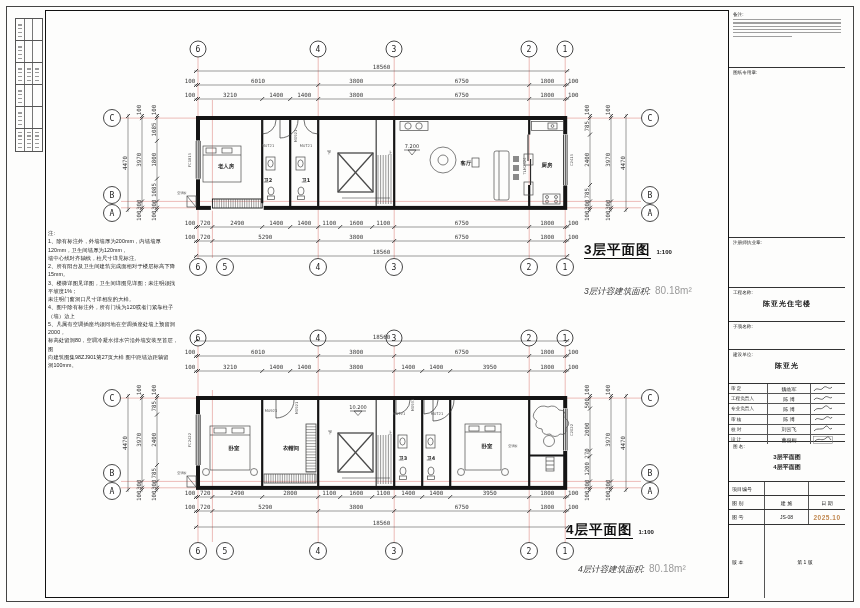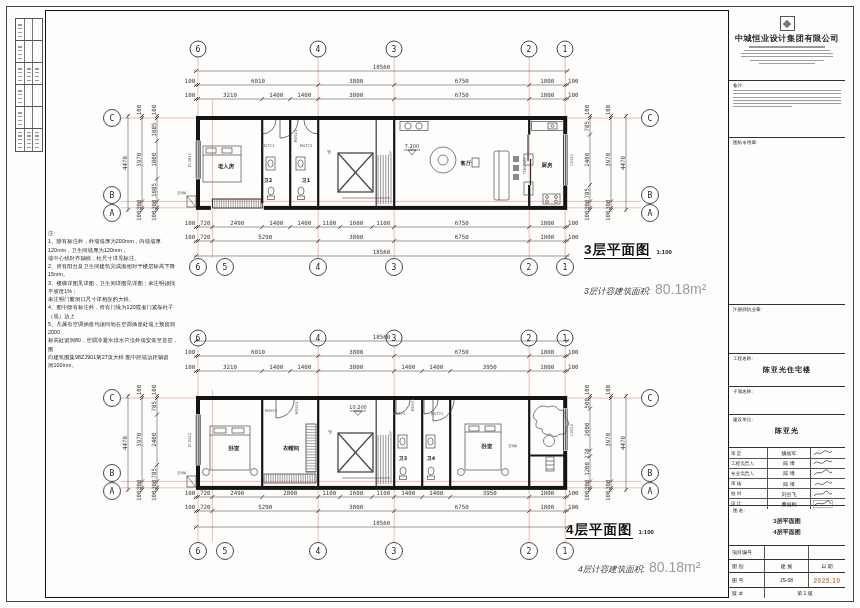--- a/index.html
+++ b/index.html
@@ -19,21 +19,21 @@
              background:repeating-linear-gradient(0deg,#9a9a9a 0 1.2px,transparent 1.2px 3.8px);}
   
   .notes{position:absolute;left:48px;top:229px;width:136px;font-size:5.3px;line-height:1.56;
          color:#1c1c1c;letter-spacing:0.1px;}
   
   .ptitle{position:absolute;white-space:nowrap;color:#111;}
   .ptitle .big{font-size:13.5px;font-weight:bold;border-bottom:1.8px solid #111;padding-bottom:1px;letter-spacing:1px;}
   .ptitle .sc{font-size:6px;margin-left:6px;font-weight:bold;}
   .parea{position:absolute;white-space:nowrap;}
   .parea .al{font-size:8.5px;color:#3a3a3a;font-style:italic;}
-  .parea .av{font-size:14px;color:#9a9a9a;}
+  .parea .av{font-size:10px;color:#9a9a9a;}
   
   .tblock{position:absolute;left:728px;top:10px;width:117px;height:588px;border-left:1.5px solid #111;
           box-sizing:border-box;display:flex;flex-direction:column;background:#fdfdfc;color:#222;}
   .tb-sec{border-bottom:1px solid #333;position:relative;box-sizing:border-box;padding:2px 4px;}
   .tb-label{font-size:4.6px;color:#222;}
   .logo{width:13px;height:13px;border:1px solid #555;margin:4px auto 2px auto;display:flex;align-items:center;justify-content:center;}
   .logo i{width:6px;height:6px;background:#777;transform:rotate(45deg);display:block;}
   .cname{font-size:8.2px;font-weight:bold;text-align:center;letter-spacing:0.5px;}
   .bar{height:1.6px;background:#9a9a9a;margin:2px auto;}
   .parbars{margin-top:2px;}
@@ -900,34 +900,20 @@
   </div>
   <div class="ptitle" style="left:566px;top:520px;">
     <span class="big">4层平面图</span><span class="sc">1:100</span>
   </div>
   <div class="parea" style="left:578px;top:558px;">
     <span class="al">4层计容建筑面积:</span>
     <span class="av">80.18m²</span>
   </div>
 
   <div class="tblock">
-    <div class="tb-sec" style="height:72px;">
-      <div class="logo">
-          <i></i>
-        </div>
-      <div class="cname">中城恒业设计集团有限公司</div>
-      <div class="bar" style="width:70%;"></div>
-      <div class="parbars" style="width:86%;margin:2px auto;">
-        <div style="width:92%;margin-left:4%;"></div>
-          <div></div>
-          <div></div>
-          <div style="width:80%;margin-left:10%;"></div>
-          <div style="width:60%;margin-left:20%;"></div>
-      </div>
-    </div>
     <div class="tb-sec" style="height:58px;">
       <div class="tb-label">备注:</div>
       <div class="parbars">
         <div></div>
           <div></div>
           <div></div>
           <div></div>
           <div></div>
           <div style="width:55%;"></div>
       </div>

